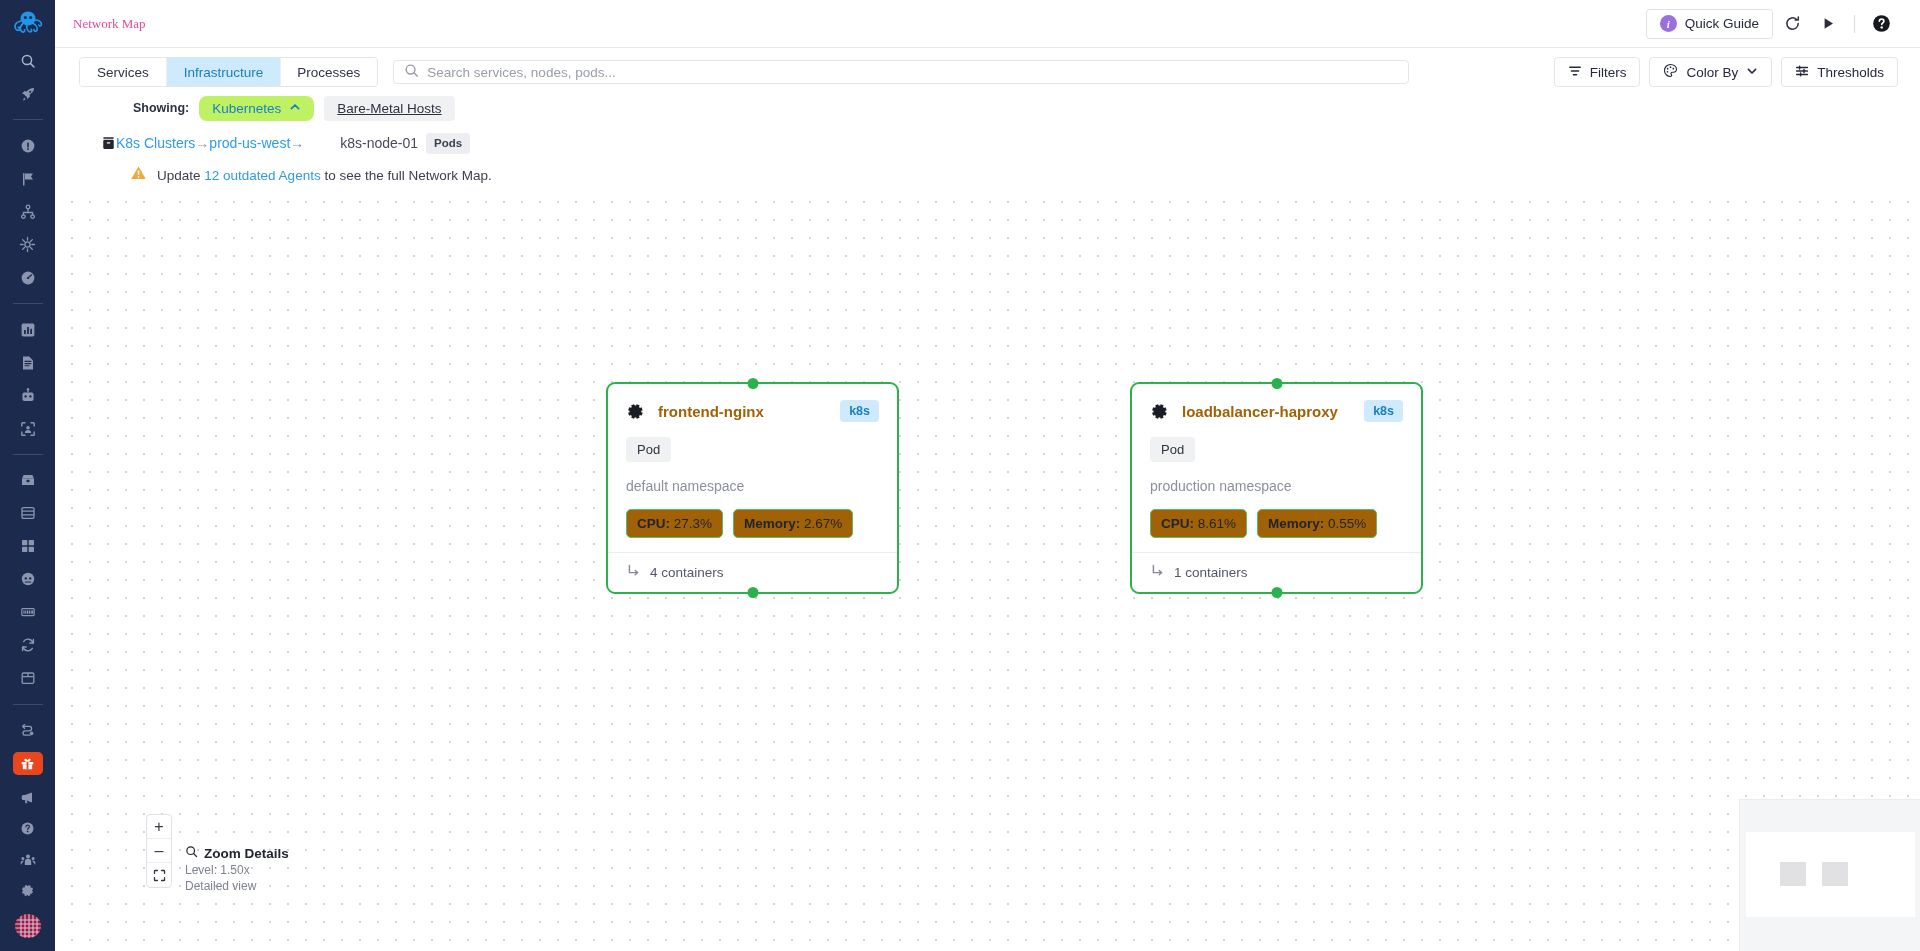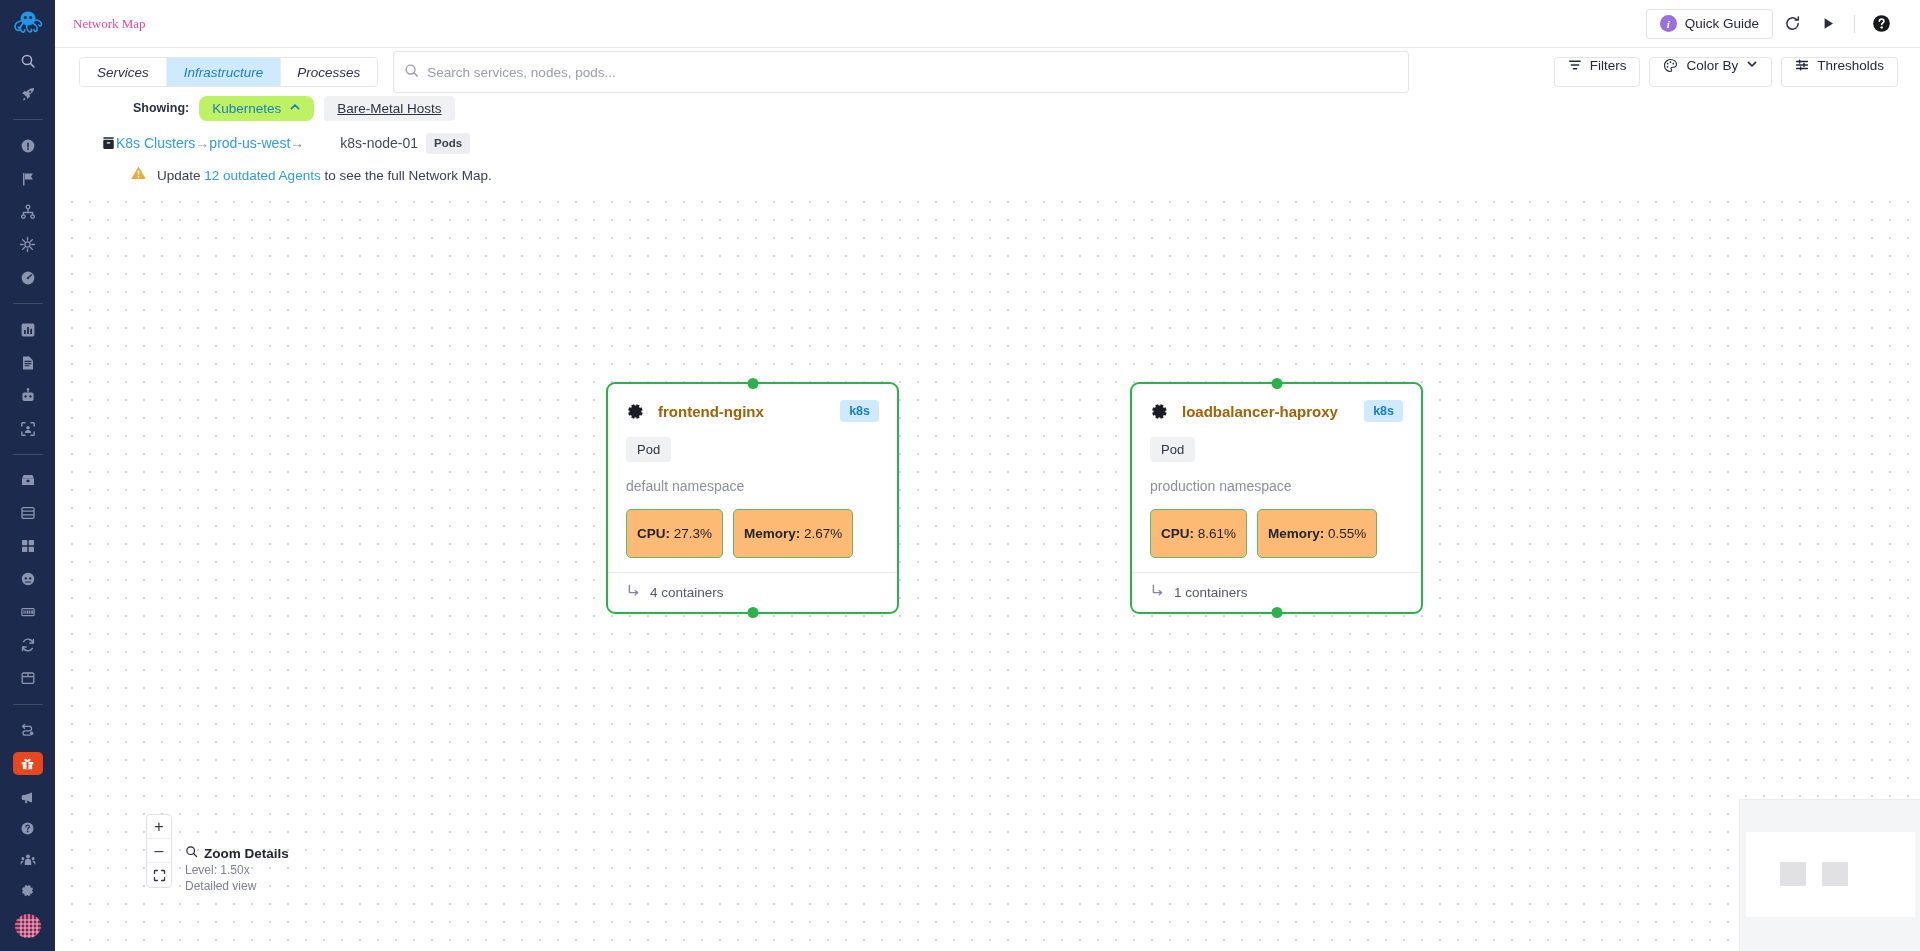--- a/index.html
+++ b/index.html
@@ -79,39 +79,38 @@
   .toolbar {
     height: 38px; flex: 0 0 38px;
     display: flex; align-items: center; padding: 0 22px 0 24px; background: #fff;
     margin-top: 5px;
   }
   .tabs { display: flex; border: 1px solid #e4e5e9; border-radius: 4px; overflow: hidden; height: 30px; }
   .tab {
     padding: 0 17px; height: 28px; display: flex; align-items: center;
     font-size: 13.5px; color: #2f3245; background: #fff; cursor: pointer;
     border-right: 1px solid #eceef1;
-    font-style: italic;
   }
   .tab:last-child { border-right: none; padding-left: 16px; }
   .tab.active { background: #cfeafc; color: #1a7fc1; }
 
   .search-wrap {
     flex: 1 1 auto; margin-left: 15px; margin-right: 12px;
-    height: 42px; border: 1px solid #e4e5e9; border-radius: 4px; background: #fff;
+    height: 24px; border: 1px solid #e4e5e9; border-radius: 4px; background: #fff;
     display: flex; align-items: center; padding: 0 10px; max-width: 1016px;
   }
   .search-wrap input {
     border: none; outline: none; flex: 1; font-size: 13.5px; color: #33364a;
     font-family: "Liberation Sans", sans-serif; background: transparent; margin-left: 8px;
   }
   .search-wrap input::placeholder { color: #9a9da9; }
 
   .tool-btns { display: flex; gap: 9px; margin-left: auto; }
   .tool-btn {
-    height: 30px; padding: 0 13px; display: flex; gap: 8px;
+    height: 30px; padding: 0 13px; display: flex; align-items: center; gap: 8px;
     border: 1px solid #e4e5e9; border-radius: 4px; background: #fff; cursor: pointer;
     font-size: 13.5px; color: #25283d; white-space: nowrap;
   }
 
   
   .showing-row {
     height: 30px; flex: 0 0 30px;
     display: flex; align-items: center; gap: 10px;
     padding-left: 78px; background: #fff; margin-top: 2px;
   }
@@ -168,22 +167,22 @@
     background: #cfeafc; color: #1a7fc1; font-size: 12.5px; font-weight: bold;
     border-radius: 4px; padding: 4px 9px; margin-left: 8px;
   }
   .node-kind {
     display: inline-block; margin-top: 15px; background: #f0f1f3;
     border-radius: 4px; padding: 5px 11px; font-size: 13px; color: #2f3242;
   }
   .node-ns { margin-top: 16px; font-size: 14px; color: #8c8f9c; }
   .metrics { display: flex; gap: 10px; margin-top: 15px; }
   .metric {
-    border: 1px solid #55bf6c; background: #fdba74; border-radius: 5px;
-    padding: 16px 10px; font-size: 13.5px; color: #22242f; text-align: right;
+    border: 1px solid #55bf6c; background: #a16207; border-radius: 5px;
+    padding: 6px 10px; font-size: 13.5px; color: #22242f; text-align: right;
   }
   .metric b { font-weight: bold; }
   .node-foot {
     border-top: 1px solid #ebecef; padding: 10px 18px 11px 18px;
     display: flex; align-items: center; gap: 9px;
     font-size: 13.5px; color: #53566a;
   }
   .conn-dot {
     position: absolute; left: 50%; transform: translateX(-50%);
     width: 11px; height: 11px; border-radius: 50%; background: #2bb24c;

